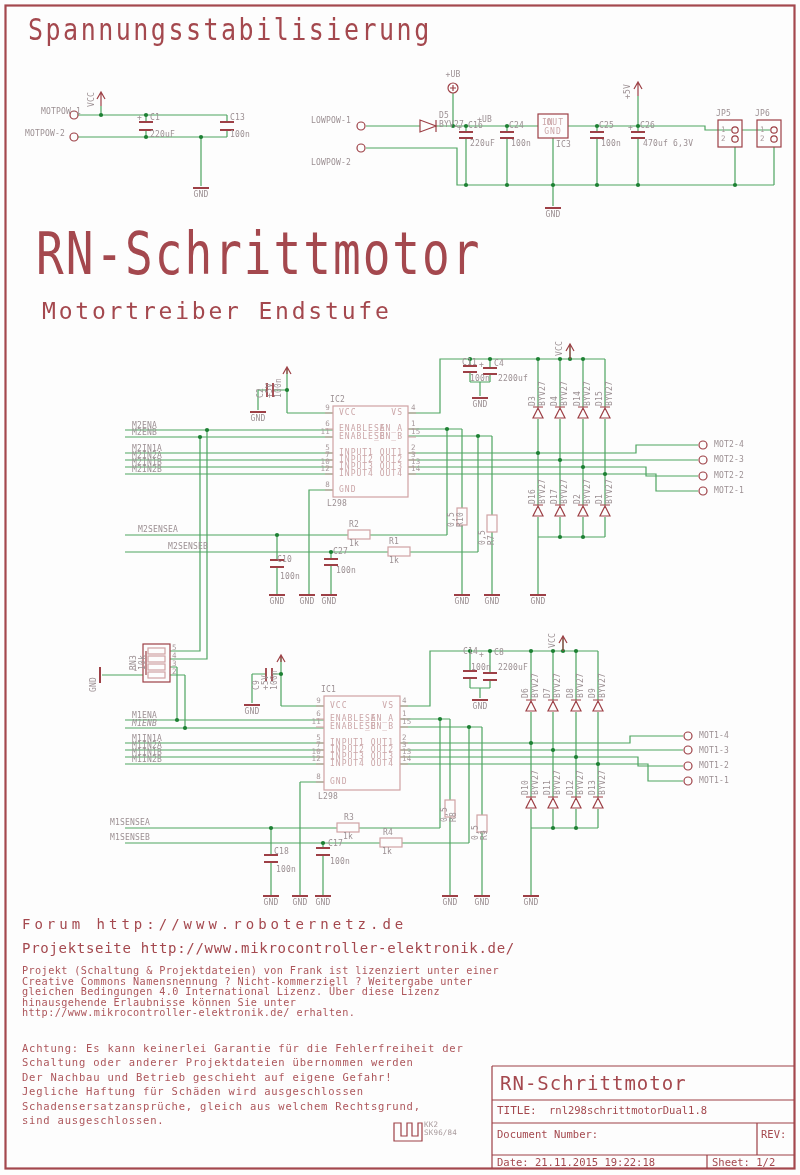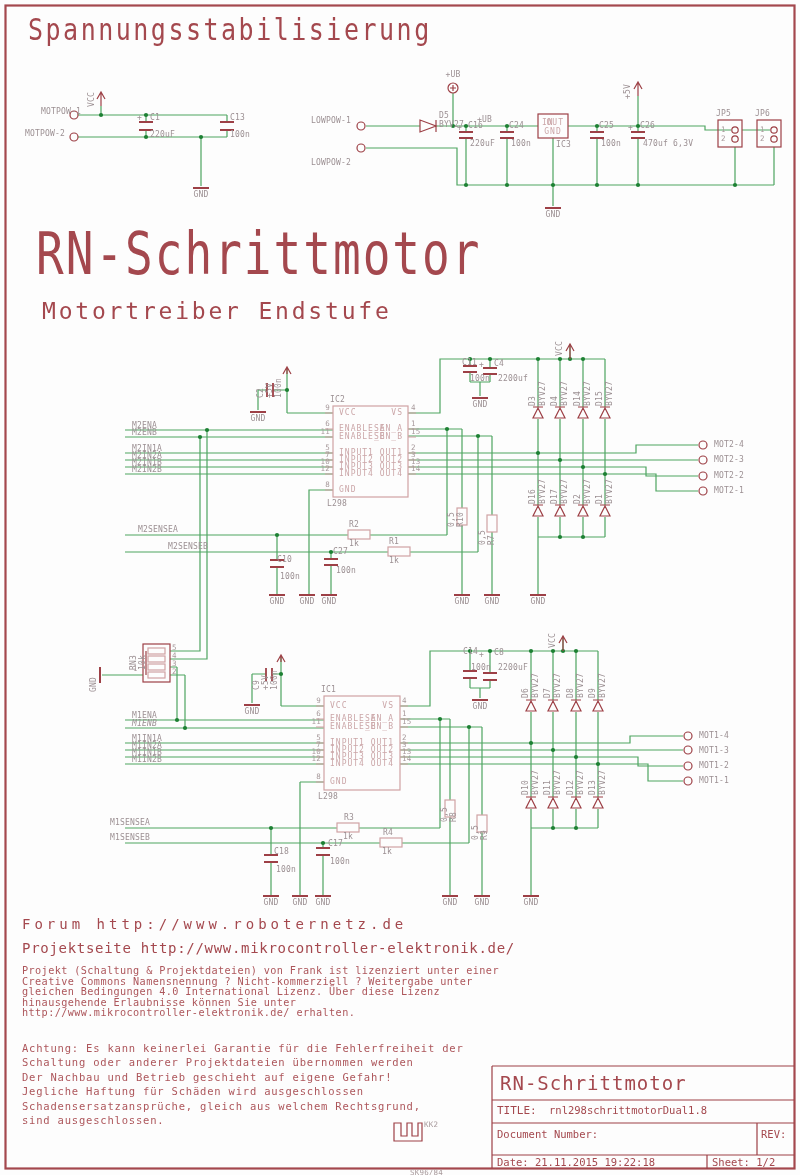--- a/index.html
+++ b/index.html
@@ -408,21 +408,21 @@
     <span class="lbl ac" style="left: 300px; top: 899px;">GND</span>
     <span class="lbl ac" style="left: 323px; top: 899px;">GND</span>
     <span class="lbl ac" style="left: 450px; top: 899px;">GND</span>
     <span class="lbl ac" style="left: 482px; top: 899px;">GND</span>
     <span class="lbl ac" style="left: 531px; top: 899px;">GND</span>
     <span class="lbl" style="left: 699px; top: 732px;">MOT1-4</span>
     <span class="lbl" style="left: 699px; top: 747px;">MOT1-3</span>
     <span class="lbl" style="left: 699px; top: 762px;">MOT1-2</span>
     <span class="lbl" style="left: 699px; top: 777px;">MOT1-1</span>
     <span class="lbl u" style="left: 424px; top: 1121px;">KK2</span>
-    <span class="lbl u" style="left: 410px; top: 1129px; margin-top: 40px;">SK96/84</span>
+    <span class="lbl u" style="left: 424px; top: 1129px;">SK96/84</span>
   </div>
 
 <div class="t" id="sp-title">Spannungsstabilisierung</div>
 <div class="t" id="main-title">RN-Schrittmotor</div>
 <div class="t" id="subtitle">Motortreiber Endstufe</div>
 
 <div class="t" id="forum">Forum http://www.roboternetz.de</div>
 <div class="t" id="projekt">Projektseite http://www.mikrocontroller-elektronik.de/</div>
 <div class="t" id="license">Projekt (Schaltung &amp; Projektdateien) von Frank ist lizenziert unter einer
 Creative Commons Namensnennung ? Nicht-kommerziell ? Weitergabe unter

